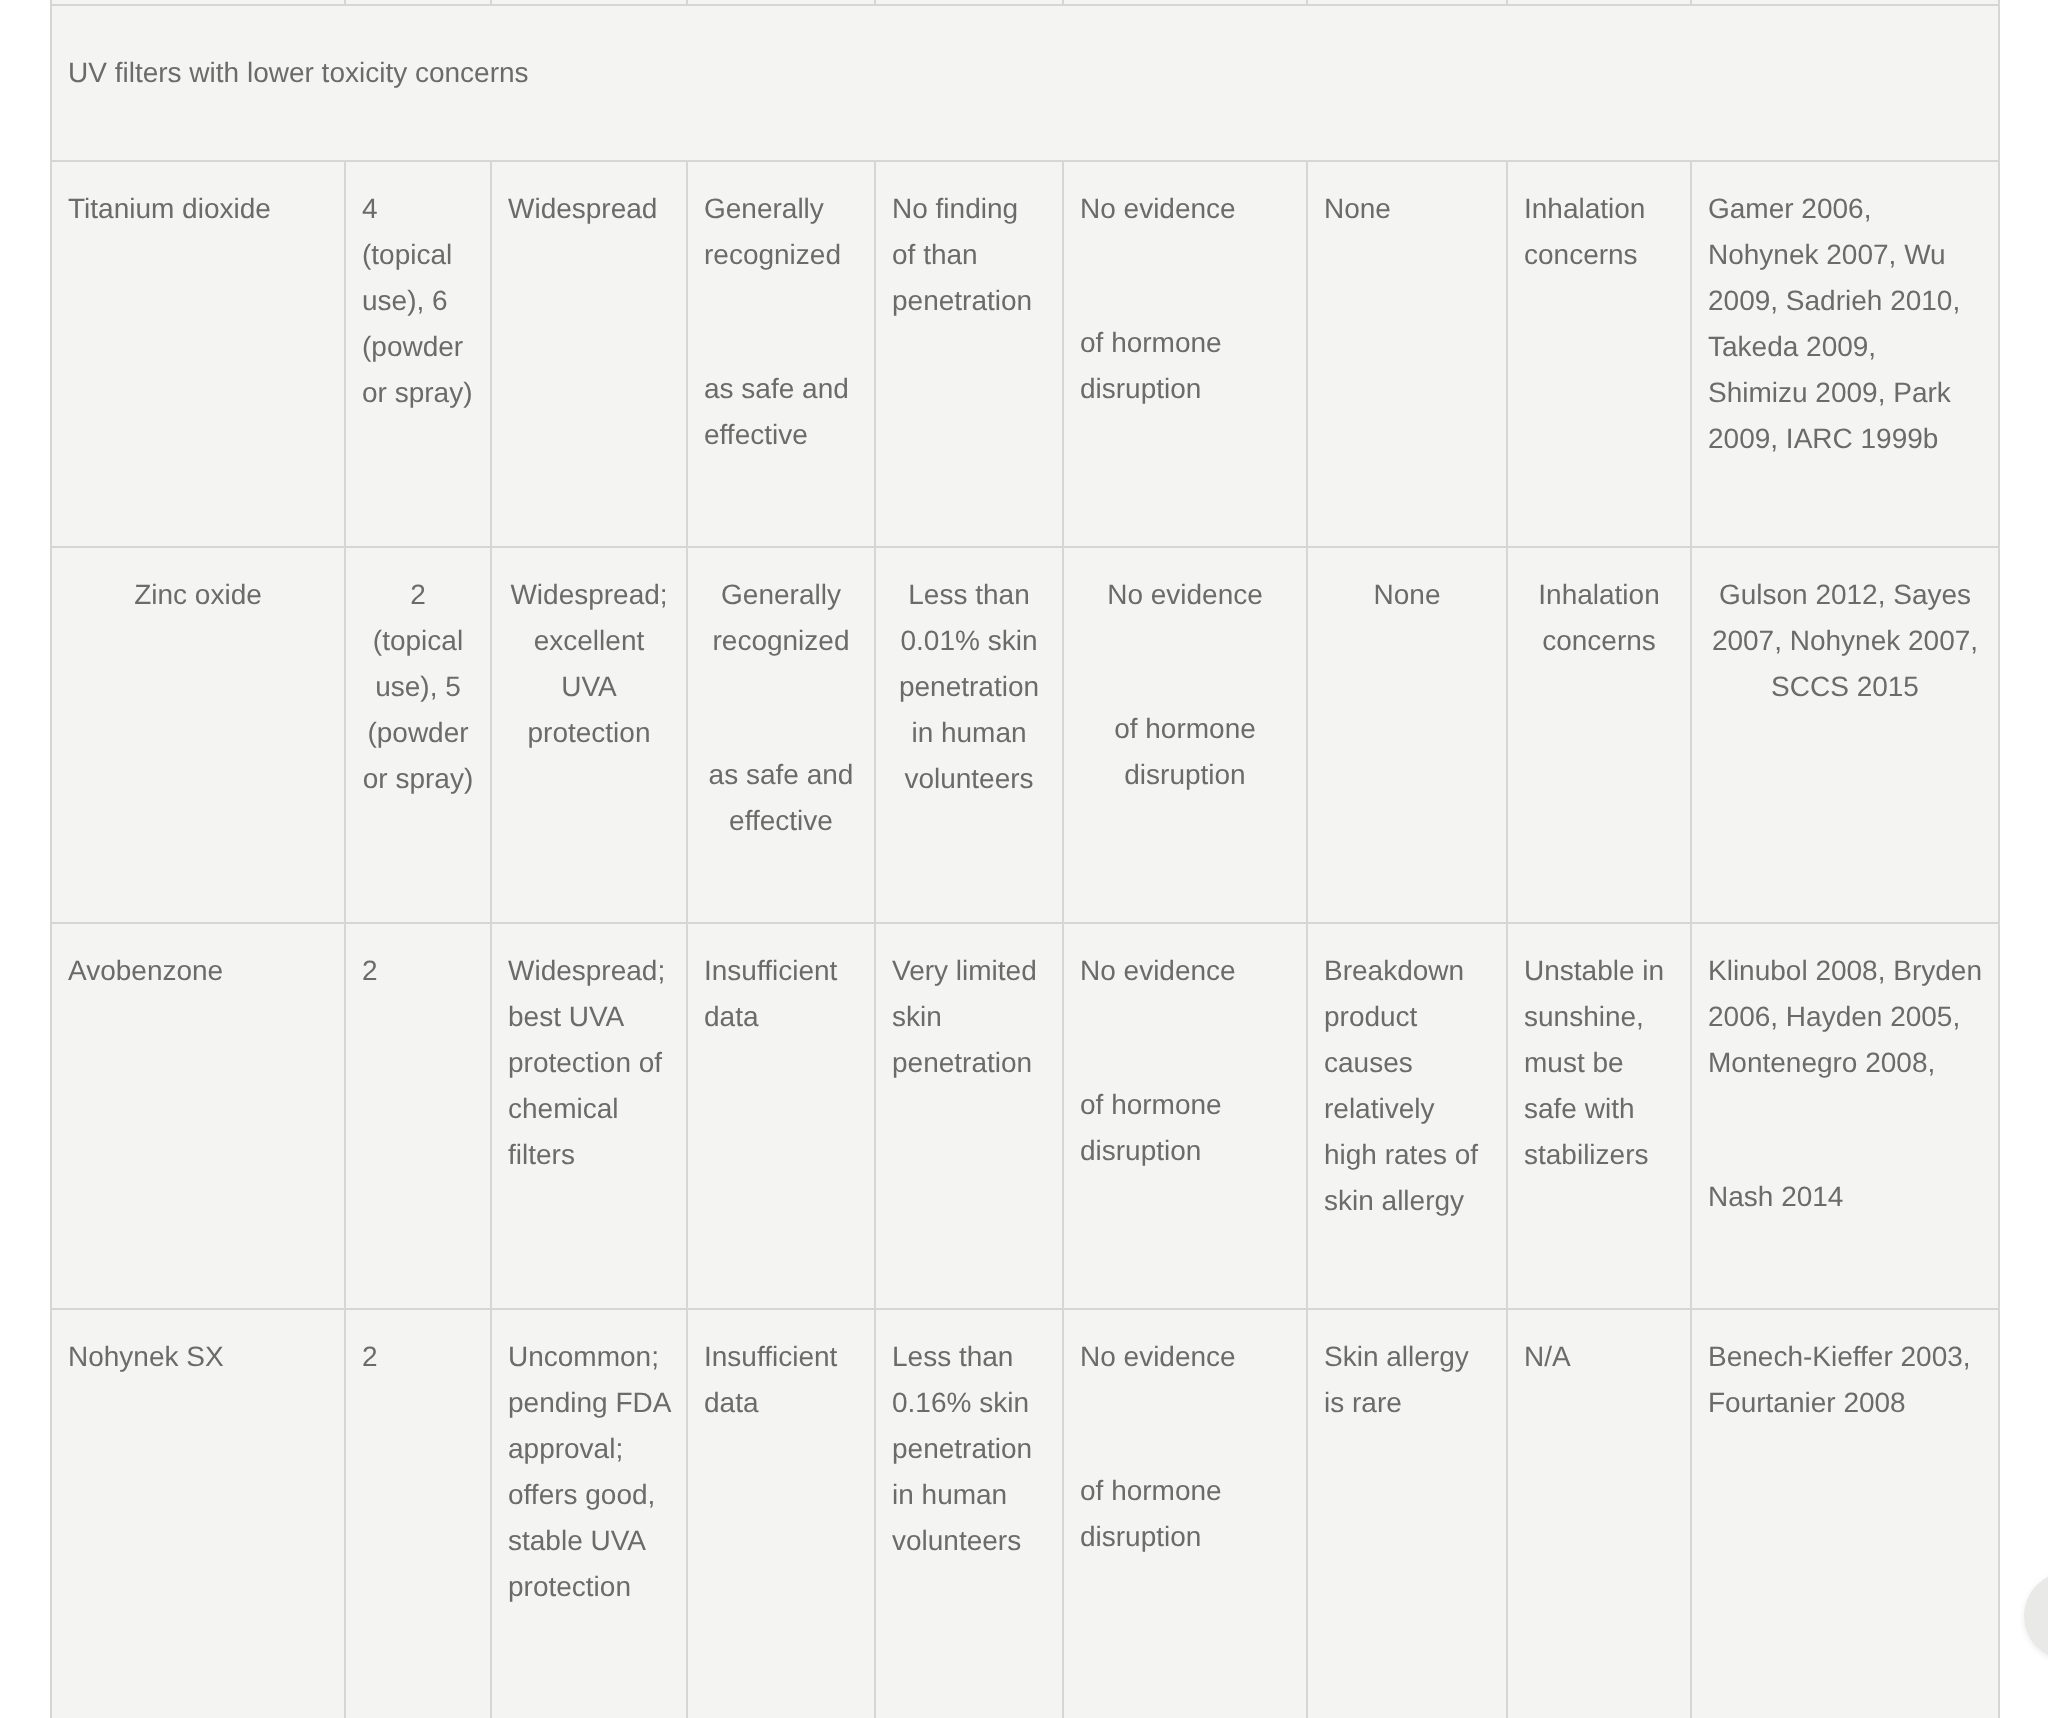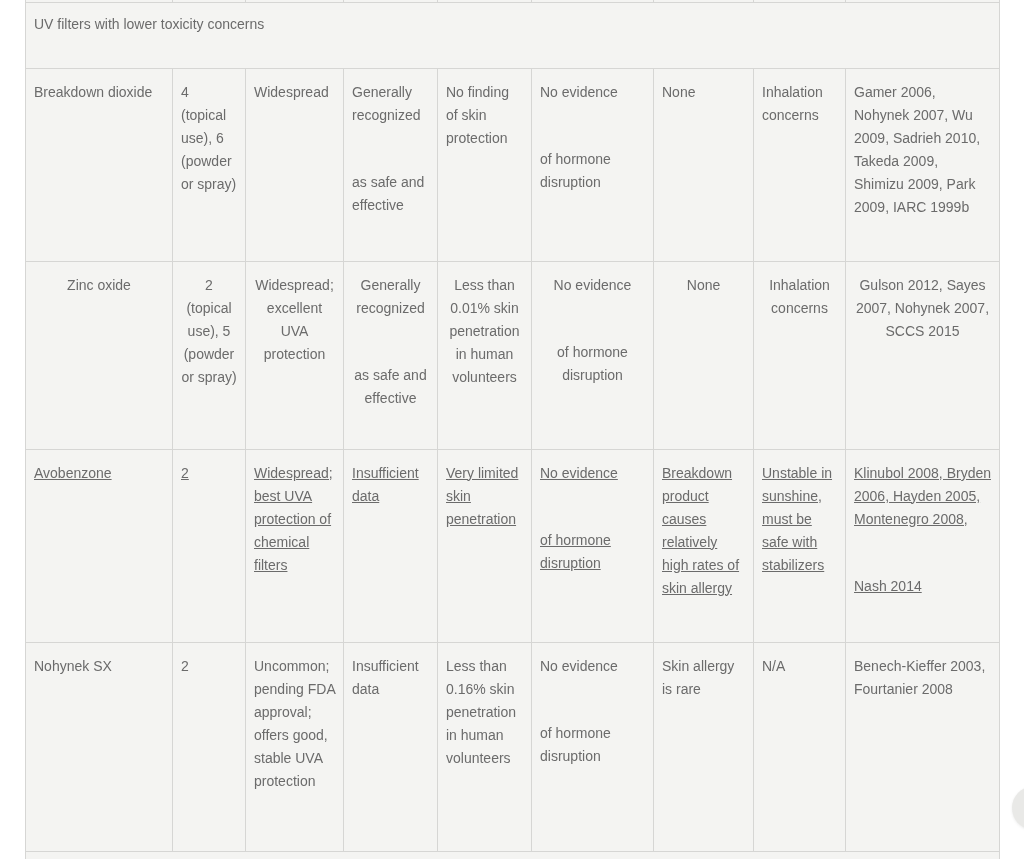--- a/index.html
+++ b/index.html
@@ -33,21 +33,21 @@
     overflow: hidden;
   }
   
   tr.sliver td {
     height: 2px;
     padding: 0;
     border-top: none;
   }
   
   tr.section td {
-    padding: 10px 8px 32px 8px;
+    padding: 22px 8px 32px 8px;
   }
   
   tr.next-band td {
     height: 40px;
     padding: 0;
     border-bottom: none;
   }
   td p { margin: 0; }
   td p + p { margin-top: 44px; }
 
@@ -96,34 +96,34 @@
         <td colspan="9">
           <p>UV filters with lower toxicity concerns</p>
         </td>
       </tr>
     </tbody>
 
     <tbody id="uv-table-body">
 
     <tr style="height: 193px;">
           <td>
-            <p>Breakdown dioxide</p>
+            <p>Titanium dioxide</p>
           </td>
           <td>
             <p>4 (topical use), 6 (powder or spray)</p>
           </td>
           <td>
             <p>Widespread</p>
           </td>
           <td>
             <p>Generally recognized</p>
             <p>as safe and effective</p>
           </td>
           <td>
-            <p>No finding of skin protection</p>
+            <p>No finding of than penetration</p>
           </td>
           <td>
             <p>No evidence</p>
             <p>of hormone disruption</p>
           </td>
           <td>
             <p>None</p>
           </td>
           <td>
             <p>Inhalation concerns</p>
@@ -156,21 +156,21 @@
           <td>
             <p>None</p>
           </td>
           <td>
             <p>Inhalation concerns</p>
           </td>
           <td>
             <p>Gulson 2012, Sayes 2007, Nohynek 2007, SCCS 2015</p>
           </td>
         </tr>
-        <tr style="height: 193px; text-decoration: underline;">
+        <tr style="height: 193px;">
           <td>
             <p>Avobenzone</p>
           </td>
           <td>
             <p>2</p>
           </td>
           <td>
             <p>Widespread; best UVA protection of chemical filters</p>
           </td>
           <td>

